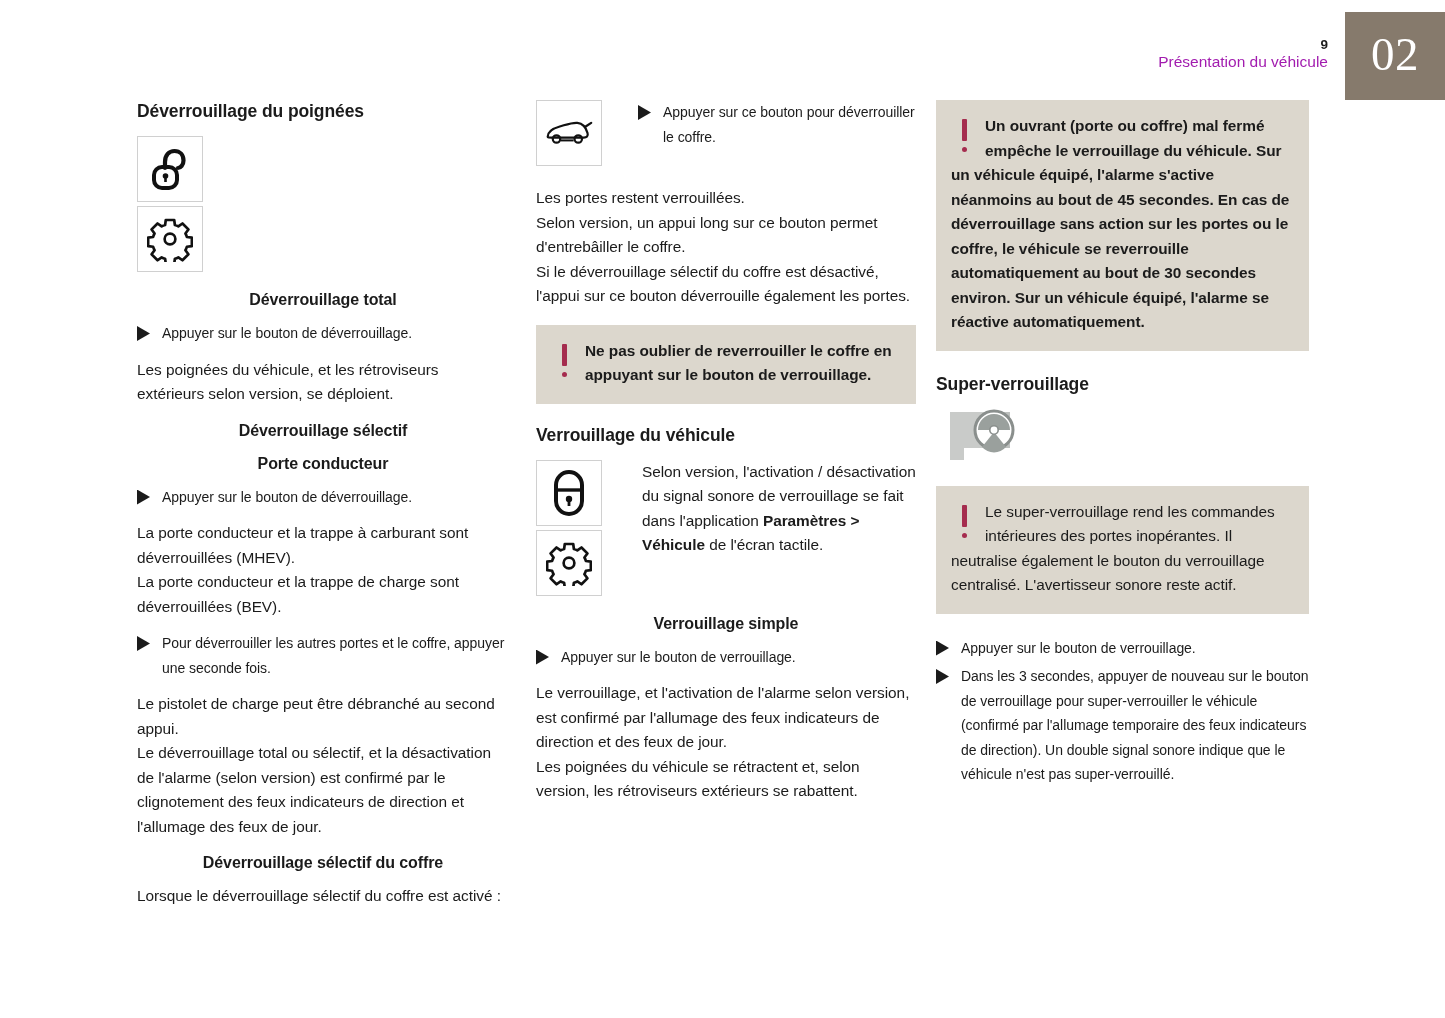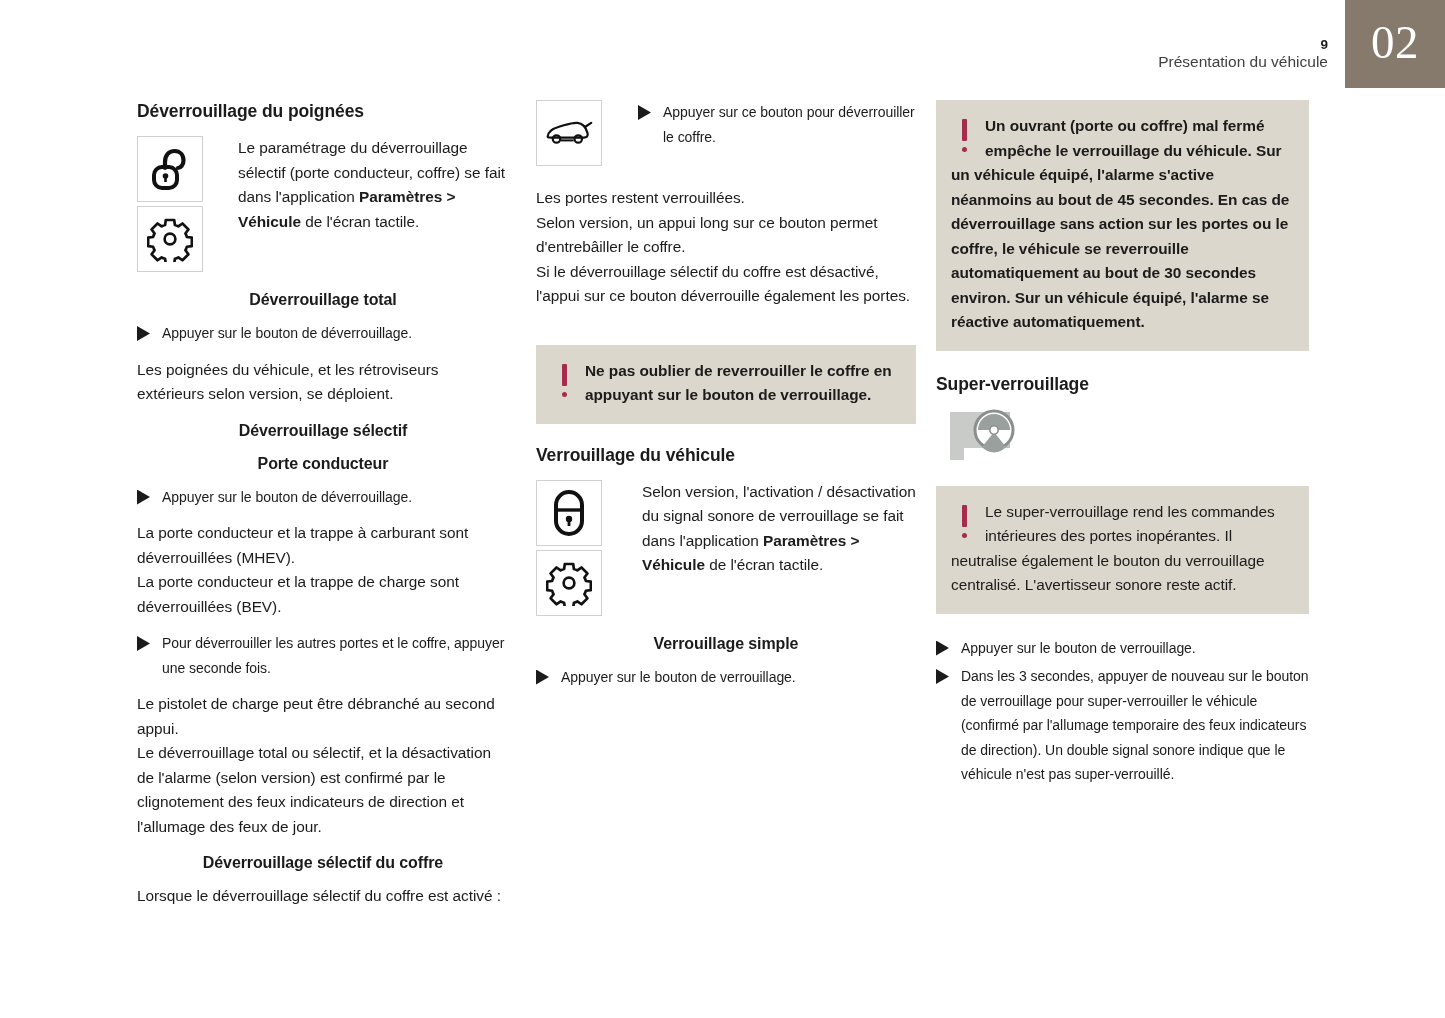--- a/index.html
+++ b/index.html
@@ -21,21 +21,21 @@
   .page-header {
     position: absolute;
     top: 0;
     left: 0;
     width: 1445px;
     height: 92px;
   }
 
   .chapter-tab {
     position: absolute;
-    top: 0;
+    top: 12px;
     right: 0;
     width: 100px;
     height: 88px;
     background: #867a6c;
     display: flex;
     align-items: center;
     justify-content: center;
   }
 
   .chapter-number {
@@ -58,21 +58,21 @@
   .page-number {
     font-size: 13.5px;
     font-weight: bold;
     line-height: 15px;
     color: #1b1b1b;
   }
 
   .chapter-title {
     font-size: 15.5px;
     line-height: 20px;
-    color: #404040;
+    color: #a21caf;
     white-space: nowrap;
   }
 
   
   .col {
     position: absolute;
     top: 100px;
   }
 
   .col-left   { left: 137px;  width: 372px; }
@@ -251,23 +251,20 @@
           <circle cx="16.5" cy="30" r="2.8" fill="#111"></circle>
           <rect x="15.2" y="30" width="2.6" height="6" fill="#111"></rect>
         </svg>
       </div>
       <div class="icon-box">
         <svg width="46" height="46" viewBox="0 0 48 48" aria-hidden="true">
           <path d="M19.6 4.2 h8.8 l0.7 5.2 a15 15 0 0 1 3.6 1.5 l4.3-3.1 l6.2 6.2 l-3.1 4.3 a15 15 0 0 1 1.5 3.6 l5.2 0.7 v8.8 l-5.2 0.7 a15 15 0 0 1-1.5 3.6 l3.1 4.3 l-6.2 6.2 l-4.3-3.1 a15 15 0 0 1-3.6 1.5 l-0.7 5.2 h-8.8 l-0.7-5.2 a15 15 0 0 1-3.6-1.5 l-4.3 3.1 l-6.2-6.2 l3.1-4.3 a15 15 0 0 1-1.5-3.6 l-5.2-0.7 v-8.8 l5.2-0.7 a15 15 0 0 1 1.5-3.6 l-3.1-4.3 l6.2-6.2 l4.3 3.1 a15 15 0 0 1 3.6-1.5 z" fill="none" stroke="#111" stroke-width="2.8" stroke-linejoin="round"></path>
           <circle cx="24" cy="24" r="5.6" fill="none" stroke="#111" stroke-width="2.8"></circle>
         </svg>
       </div>
-    </div>
-    <div class="icon-row-text">
-      <span>Le paramétrage du déverrouillage sélectif (porte conducteur, coffre) se fait dans l'application </span><b>Paramètres &gt; Véhicule</b><span> de l'écran tactile.</span>
     </div>
   </div>
 
   <h3 class="sub-title">Déverrouillage total</h3>
 
   <div class="bullet">
     <span class="bullet-marker"></span>
     <span class="bullet-text">Appuyer sur le bouton de déverrouillage.</span>
   </div>
 
@@ -313,21 +310,21 @@
       </div>
     </div>
     <div class="icon-row-bullet">
       <div class="bullet" style="margin-bottom:0;">
         <span class="bullet-marker"></span>
         <span class="bullet-text">Appuyer sur ce bouton pour déverrouiller le coffre.</span>
       </div>
     </div>
   </div>
 
-  <p class="body-text" style="white-space:pre-line; margin-bottom:36px;">Les portes restent verrouillées.
+  <p class="body-text" style="white-space:pre-line; margin-bottom:16px;">Les portes restent verrouillées.
 Selon version, un appui long sur ce bouton permet d'entrebâiller le coffre.
 Si le déverrouillage sélectif du coffre est désactivé, l'appui sur ce bouton déverrouille également les portes.</p>
 
   <div class="warn-box bold-text">
     <span class="warn-mark">
       <span class="bar"></span>
         <span class="dot"></span>
     </span>
     <span class="warn-text">Ne pas oublier de reverrouiller le coffre en appuyant sur le bouton de verrouillage.</span>
   </div>
@@ -356,20 +353,22 @@
     </div>
   </div>
 
   <h3 class="sub-title">Verrouillage simple</h3>
 
   <div class="bullet">
     <span class="bullet-marker"></span>
     <span class="bullet-text">Appuyer sur le bouton de verrouillage.</span>
   </div>
 
+  <p class="body-text tight" style="white-space:pre-line">Le verrouillage, et l'activation de l'alarme selon version, est confirmé par l'allumage des feux indicateurs de direction et des feux de jour.
+Les poignées du véhicule se rétractent et, selon version, les rétroviseurs extérieurs se rabattent.</p>
 </div>
 
 <div class="col col-right">
 
   <div class="warn-box bold-text" style="margin-bottom:22px;">
     <span class="warn-mark">
       <span class="bar"></span>
         <span class="dot"></span>
     </span>
     <span class="warn-text">Un ouvrant (porte ou coffre) mal fermé empêche le verrouillage du véhicule. Sur un véhicule équipé, l'alarme s'active néanmoins au bout de 45 secondes. En cas de déverrouillage sans action sur les portes ou le coffre, le véhicule se reverrouille automatiquement au bout de 30 secondes environ. Sur un véhicule équipé, l'alarme se réactive automatiquement.</span>

